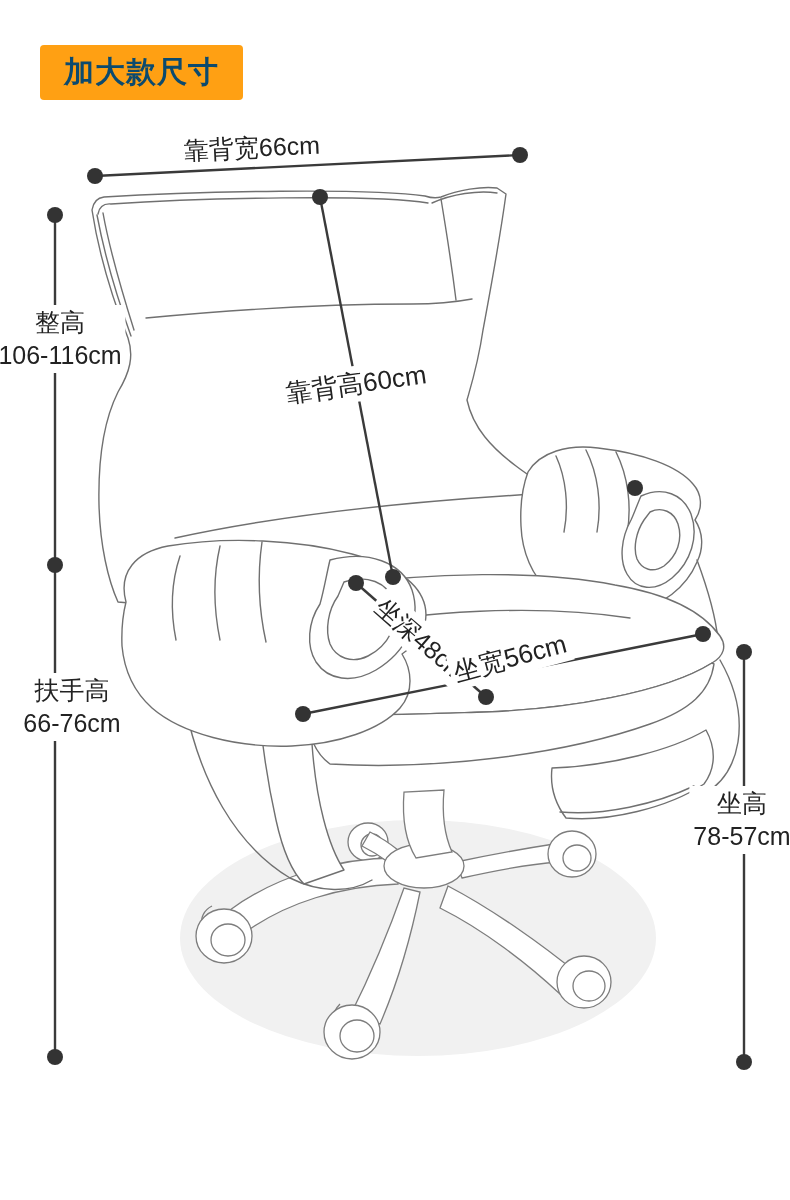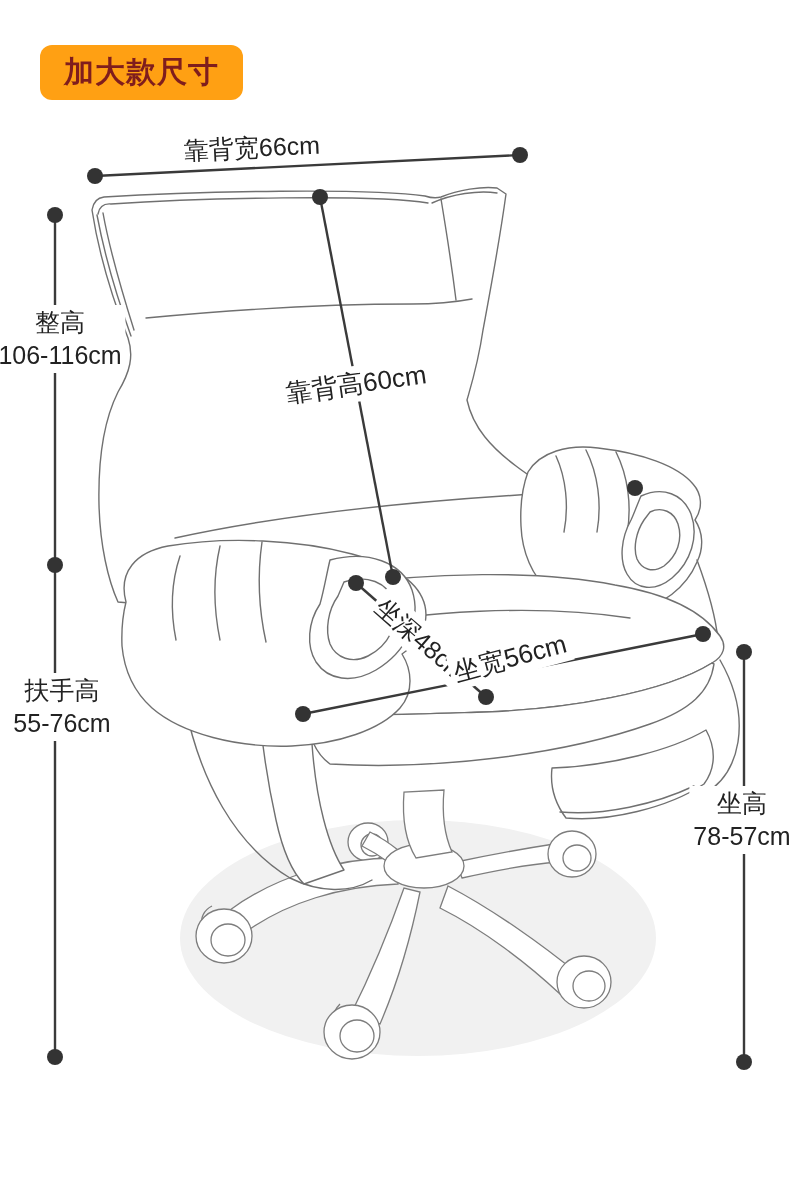--- a/index.html
+++ b/index.html
@@ -1,20 +1,20 @@
 <!DOCTYPE html>
 <html><head>
 <meta charset="utf-8">
 <style>
   html,body{margin:0;padding:0;background:#fff;}
   .canvas{position:relative;width:790px;height:1200px;background:#fff;overflow:hidden;
           font-family:"Liberation Sans","DejaVu Sans",sans-serif;}
   .layer{position:absolute;left:0;top:0;}
-  .badge{position:absolute;left:40px;top:45px;background:#FFA013;color:#7f1d1d;
-         font-size:30px;font-weight:bold;padding:7px 24px;border-radius:12px;
+  .badge{position:absolute;left:40px;top:45px;background:#FFA013;color:#0c4a6e;
+         font-size:30px;font-weight:bold;padding:7px 24px;border-radius:4px;
          letter-spacing:1px;}
   .dim-label{position:absolute;transform:translate(-50%,-50%);font-size:25px;color:#222;
              background:#fff;padding:1px 4px;white-space:nowrap;line-height:1.32;
              text-align:center;}
   .dim-label.no-bg{background:transparent;}
   .rot-m2{transform:translate(-50%,-50%) rotate(-2.5deg);}
   .rot-m8{transform:translate(-50%,-50%) rotate(-8deg);font-size:26px;}
   .rot-41{transform:translate(-50%,-50%) rotate(41deg);}
   .rot-m15{transform:translate(-50%,-50%) rotate(-15deg);font-size:26px;}
   svg .chair{stroke:#707070;stroke-width:1.4;fill:none;stroke-linecap:round;}
@@ -162,23 +162,23 @@
 
   <div class="dim-label no-bg rot-m2" style="left:252px;top:148px;">靠背宽66cm</div>
 
   <div class="dim-label" style="left:60px;top:339px;">
     <div>整高</div>
     <div>106-116cm</div>
   </div>
 
   <div class="dim-label rot-m8" style="left:356px;top:384px;">靠背高60cm</div>
 
-  <div class="dim-label" style="left:62px;top:707px;">
+  <div class="dim-label" style="left:72px;top:707px;">
     <div>扶手高</div>
-    <div>55-76cm</div>
+    <div>66-76cm</div>
   </div>
 
   <div class="dim-label rot-41" style="left:421px;top:640px;">坐深48cm</div>
 
   <div class="dim-label rot-m15" style="left:510px;top:658px;">坐宽56cm</div>
 
   <div class="dim-label" style="left:742px;top:820px;">
     <div>坐高</div>
     <div>78-57cm</div>
   </div>

